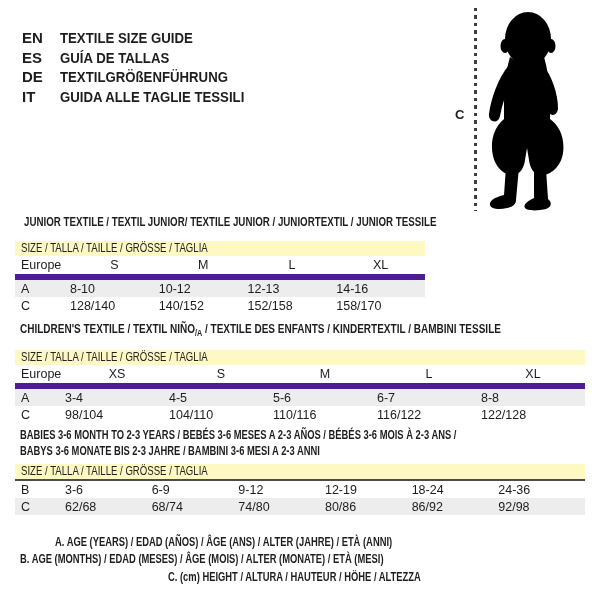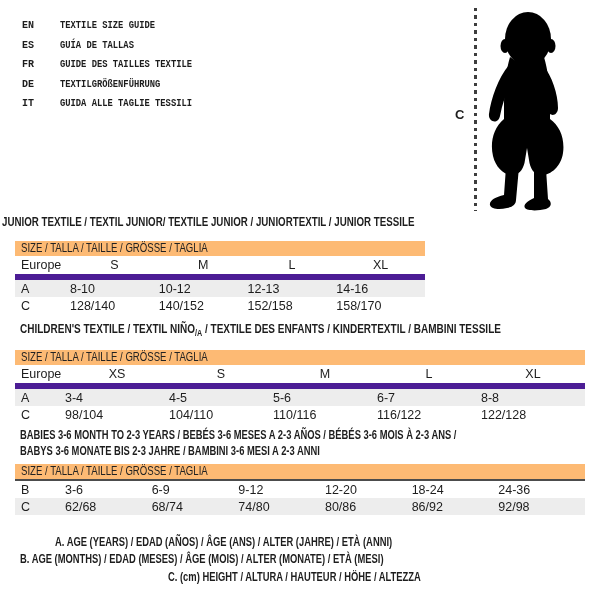--- a/index.html
+++ b/index.html
@@ -7,21 +7,21 @@
     position:relative;width:600px;height:600px;background:#fff;overflow:hidden;
     font-family:"Liberation Sans",sans-serif;color:#1d1d1d;
   }
   
   .cx{display:inline-block;white-space:nowrap;transform-origin:0 50%;}
   .cx88{transform:scaleX(0.88);}
   .cx80{transform:scaleX(0.80);}
   .cx75{transform:scaleX(0.75);}
 
   
-  .lang-block{position:absolute;left:22px;top:16px;font-weight:bold;font-size:10px;line-height:19.5px;font-family:Liberation Mono, monospace;}
+  .lang-block{position:absolute;left:22px;top:28px;font-weight:bold;font-size:15px;line-height:19.5px;}
   .lang-row{display:flex;}
   .lang-code{width:38px;flex:0 0 38px;}
 
   
   .dash-line{
     position:absolute;left:474px;top:8px;width:3px;height:203px;
     background:repeating-linear-gradient(to bottom,#3d3d3d 0 3.5px,transparent 3.5px 7.5px);
   }
   .c-mark{position:absolute;left:455px;top:107px;font-size:13px;font-weight:bold;}
   .toddler{position:absolute;left:482px;top:9px;width:92px;height:202px;}
@@ -31,21 +31,21 @@
   .sec-title .sub{font-size:9px;vertical-align:-3px;}
   .t2-title{font-size:12.5px;}
   .t3-title{font-size:12.5px;line-height:16px;}
 
   
   table.sizes{position:absolute;border-collapse:collapse;table-layout:fixed;}
   table.t1{left:15px;top:241px;width:410px;}
   table.t2{left:15px;top:350px;width:570px;}
   table.t3{left:15px;top:464px;width:570px;}
   tr.bar th{
-    background:#fdba74;height:15px;text-align:left;font-weight:normal;
+    background:#fef9c3;height:15px;text-align:left;font-weight:normal;
     font-size:12px;line-height:15px;padding:0 0 0 6px;color:#222;
   }
   tr.cols th{
     height:18px;font-weight:normal;font-size:12.5px;text-align:center;
     border-bottom:6px solid #4c1d95;padding:0;
   }
   tr.cols th.lbl{text-align:left;padding-left:6px;}
   table.sizes td{height:17px;text-align:left;font-size:12.5px;padding:0;}
   table.sizes td.lbl{text-align:left;padding-left:6px;}
   tr.shade td{background:#ededed;}
@@ -60,24 +60,20 @@
 <div class="page">
 
   <div class="lang-block">
     <div class="lang-row">
       <span class="lang-code">EN</span>
       <span class="cx cx88">TEXTILE SIZE GUIDE</span>
     </div>
     <div class="lang-row">
       <span class="lang-code">ES</span>
       <span class="cx cx88">GUÍA DE TALLAS</span>
-    </div>
-    <div class="lang-row">
-      <span class="lang-code">FR</span>
-      <span class="cx cx88">GUIDE DES TAILLES TEXTILE</span>
     </div>
     <div class="lang-row">
       <span class="lang-code">DE</span>
       <span class="cx cx88">TEXTILGRÖßENFÜHRUNG</span>
     </div>
     <div class="lang-row">
       <span class="lang-code">IT</span>
       <span class="cx cx88">GUIDA ALLE TAGLIE TESSILI</span>
     </div>
   </div>
@@ -89,21 +85,21 @@
     <ellipse cx="23" cy="37" rx="4.5" ry="7"></ellipse>
     <ellipse cx="69" cy="37" rx="4.5" ry="7"></ellipse>
     <path d="M28,48 C24,62 22,78 22,95 L22,122 L68,122 L68,95 C68,78 66,62 62,48 C52,57 40,57 28,48 Z"></path>
     <path d="M27,56 C16,69 9,90 7,105 C6,113 16,116 18,107 C21,91 27,77 33,64 Z"></path>
     <path d="M61,56 C70,67 76,85 76,99 C76,107 67,109 66,100 C65,86 61,74 55,63 Z"></path>
     <path d="M22,110 C11,119 8,134 11,147 C14,160 24,167 32,166 C38,165 42,159 43,151 L45,139 L47,151 C48,159 52,166 58,166 C68,167 79,158 81,144 C83,130 78,117 68,110 Z"></path>
     <path d="M24,158 L22,186 C13,188 7,192 8,196 C9,200 17,201 25,199 C31,198 34,195 34,191 L37,158 Z"></path>
     <path d="M52,160 L52,189 C45,192 41,196 43,199 C45,202 56,202 64,200 C70,198 70,193 66,190 L64,160 Z"></path>
   </svg>
 
-  <div class="sec-title" style="left:2px;top:214px;">
+  <div class="sec-title" style="left:24px;top:214px;">
     <span class="cx cx75">JUNIOR TEXTILE / TEXTIL JUNIOR/ TEXTILE JUNIOR / JUNIORTEXTIL / JUNIOR TESSILE</span>
   </div>
 
   <table class="sizes t1">
     <colgroup>
         <col style="width:55px">
         <col>
         <col>
         <col>
         <col>
@@ -205,21 +201,21 @@
       <tr class="bar">
         <th colspan="7"><span class="cx cx80">SIZE / TALLA / TAILLE / GRÖSSE / TAGLIA</span></th>
       </tr>
     </thead>
     <tbody>
       <tr>
         <td class="lbl">B</td>
         <td>3-6</td>
         <td>6-9</td>
         <td>9-12</td>
-        <td>12-20</td>
+        <td>12-19</td>
         <td>18-24</td>
         <td>24-36</td>
       </tr>
       <tr class="shade">
         <td class="lbl">C</td>
         <td>62/68</td>
         <td>68/74</td>
         <td>74/80</td>
         <td>80/86</td>
         <td>86/92</td>

